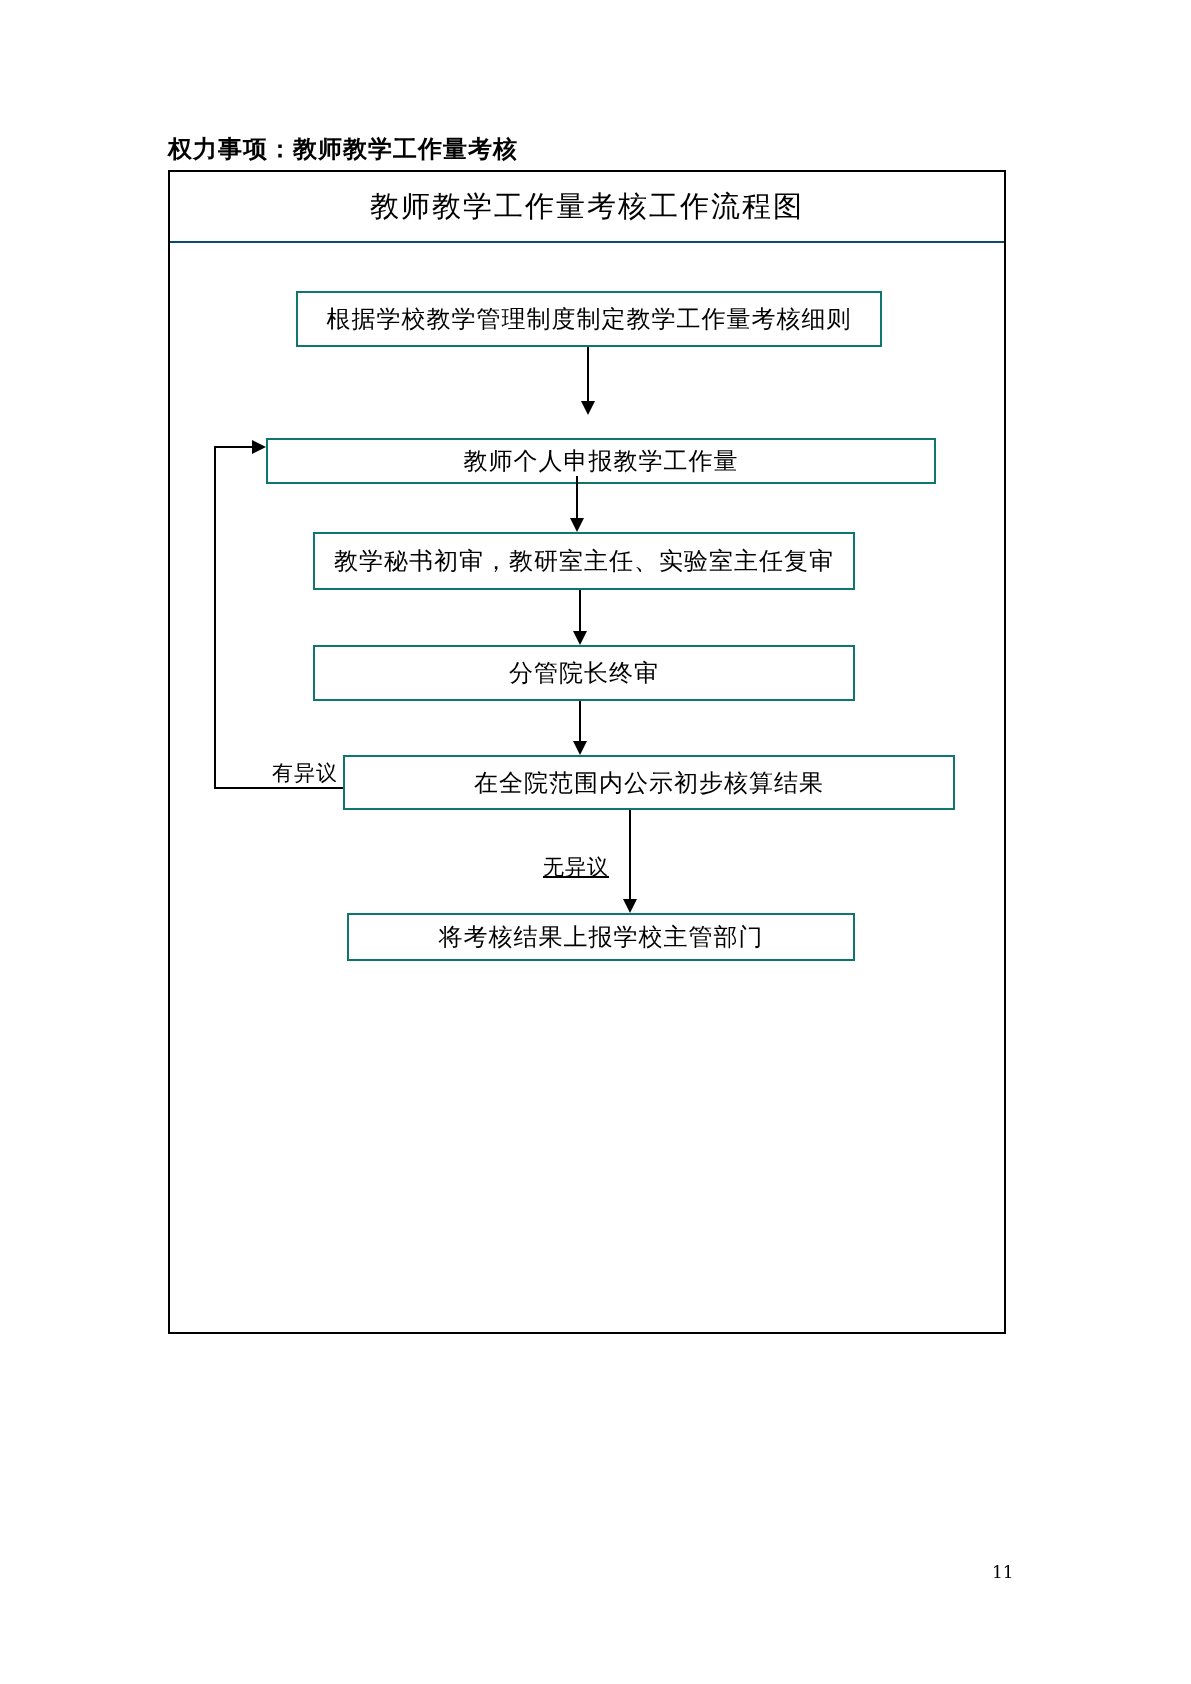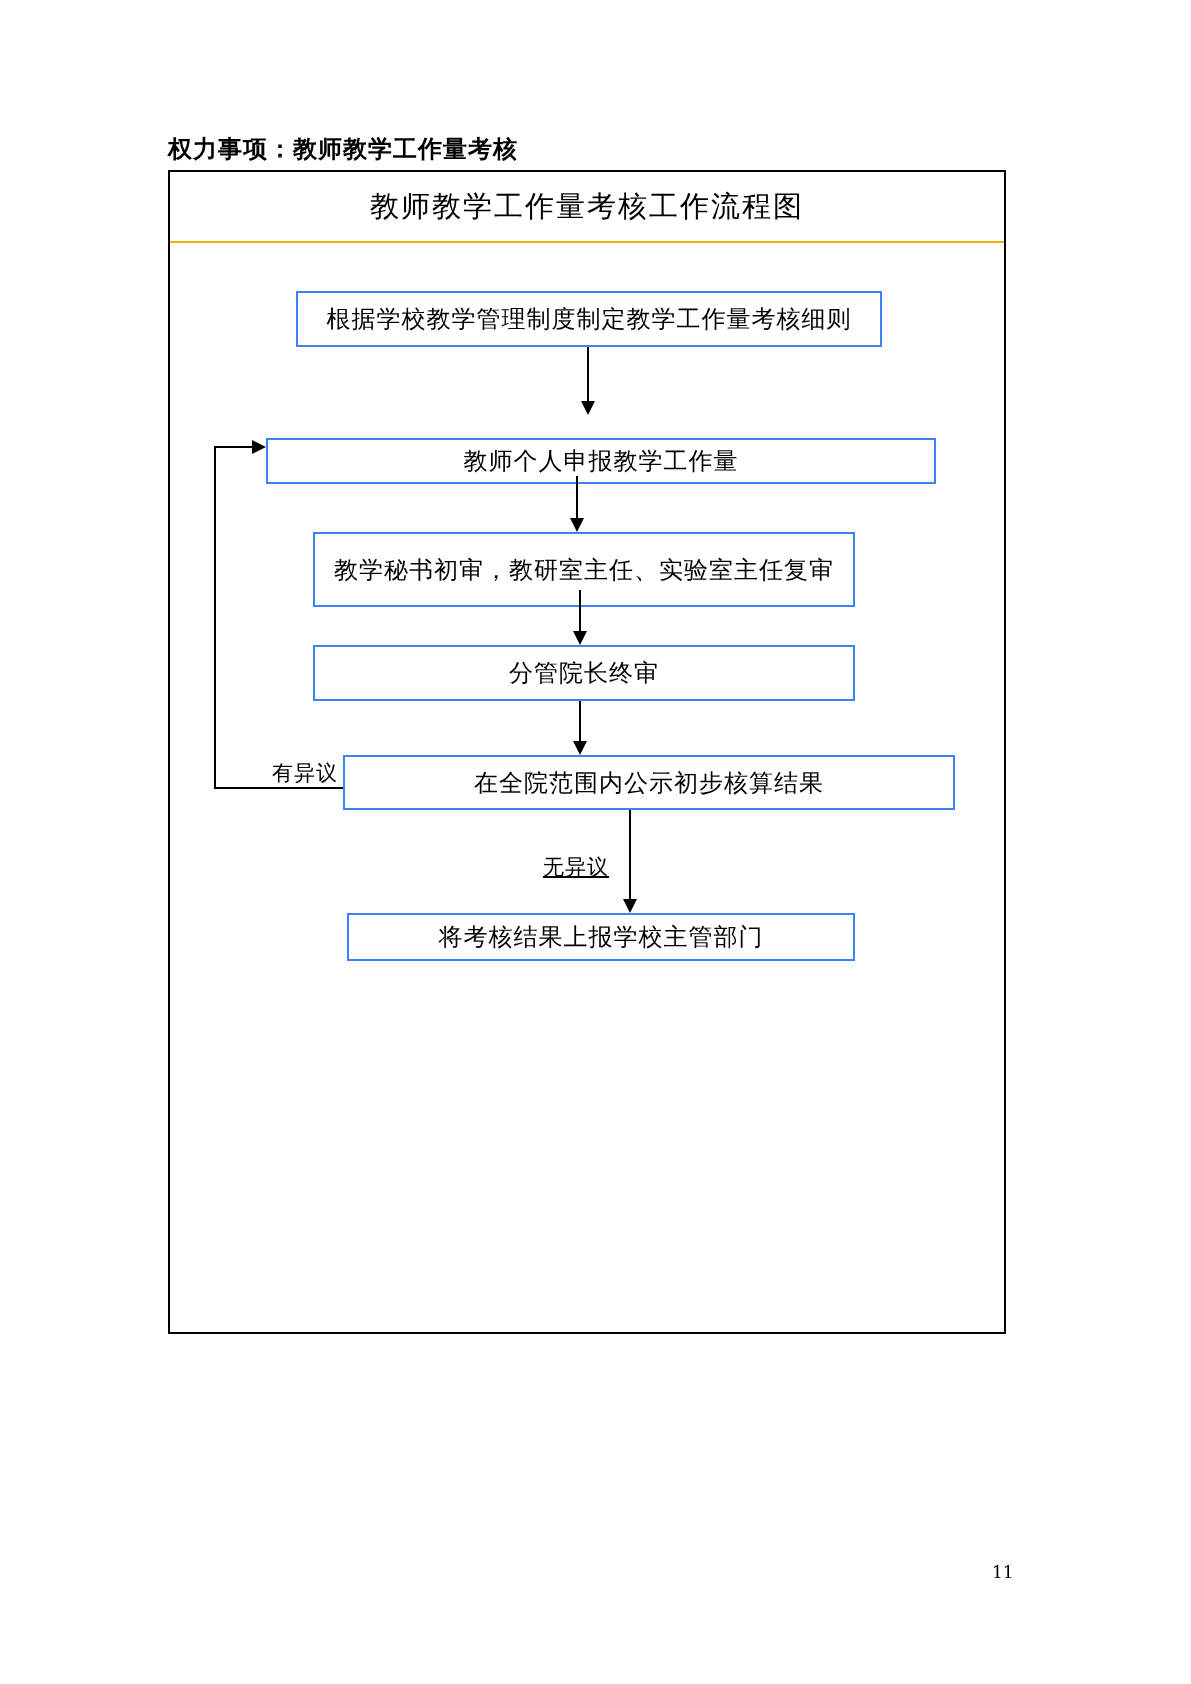--- a/index.html
+++ b/index.html
@@ -30,32 +30,32 @@
     height: 1164px;
     border: 2px solid #000;
     box-sizing: border-box;
   }
   .title-section {
     position: absolute;
     left: 170px;
     top: 172px;
     width: 834px;
     height: 71px;
-    border-bottom: 2px solid #eab308;
+    border-bottom: 2px solid #0c4a6e;
     box-sizing: border-box;
     display: flex;
     align-items: center;
     justify-content: center;
     font-size: 29px;
     letter-spacing: 2px;
     white-space: nowrap;
   }
   .flow-box {
     position: absolute;
-    border: 2px solid #3b82f6;
+    border: 2px solid #0f766e;
     box-sizing: border-box;
     display: flex;
     align-items: center;
     justify-content: center;
     font-size: 24px;
     letter-spacing: 1px;
     white-space: nowrap;
     background: #fff;
   }
   .vline { position: absolute; width: 2px; background: #000; }
@@ -99,21 +99,21 @@
   <div class="flow-box" style="left:296px; top:291px; width:586px; height:56px;">根据学校教学管理制度制定教学工作量考核细则</div>
 
   <div class="vline" style="left:587px; top:347px; height:54px;"></div>
   <div class="head-down" style="left:581px; top:401px;"></div>
 
   <div class="flow-box" style="left:266px; top:438px; width:670px; height:46px;">教师个人申报教学工作量</div>
 
   <div class="vline" style="left:576px; top:476px; height:42px;"></div>
   <div class="head-down" style="left:570px; top:518px;"></div>
 
-  <div class="flow-box" style="left:313px; top:532px; width:542px; height:75px;text-align:right;">教学秘书初审，教研室主任、实验室主任复审</div>
+  <div class="flow-box" style="left:313px; top:532px; width:542px; height:58px;text-align:right;">教学秘书初审，教研室主任、实验室主任复审</div>
 
   <div class="vline" style="left:579px; top:590px; height:41px;"></div>
   <div class="head-down" style="left:573px; top:631px;"></div>
 
   <div class="flow-box" style="left:313px; top:645px; width:542px; height:56px;">分管院长终审</div>
 
   <div class="vline" style="left:579px; top:701px; height:40px;"></div>
   <div class="head-down" style="left:573px; top:741px;"></div>
 
   <div class="flow-box" style="left:343px; top:755px; width:612px; height:55px;text-align:right;">在全院范围内公示初步核算结果</div>

